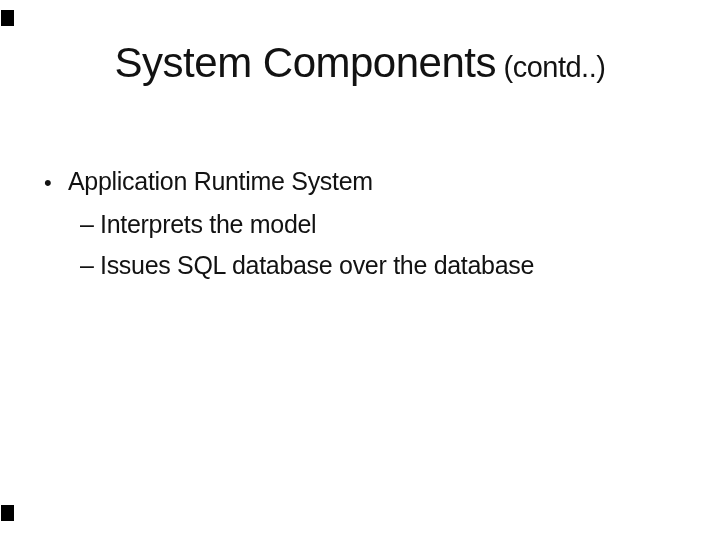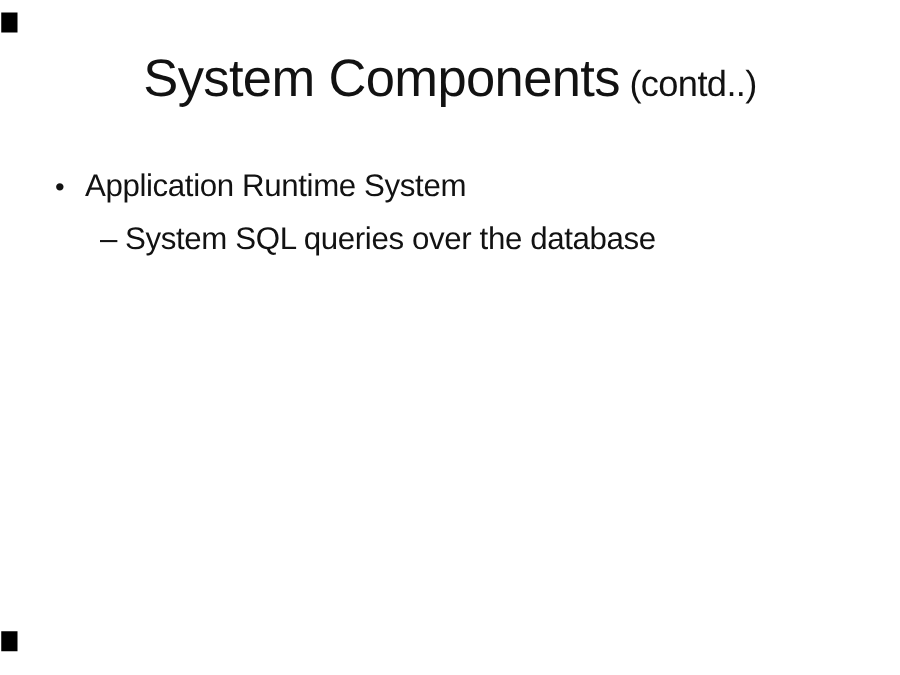--- a/index.html
+++ b/index.html
@@ -47,21 +47,21 @@
     top: 129px;
     right: 0;
   }
   .bullet-line {
     font-size: 25px;
     line-height: 41.5px;
     white-space: nowrap;
     color: #121212;
     letter-spacing: -0.3px;
   }
-  .bullet-line.level-1 { padding-left: 44px; }
+  .bullet-line.level-1 { padding-left: 44px; margin-top: 32px; }
   .bullet-line.level-2 { padding-left: 80px; }
   .bullet-line .marker {
     display: inline-block;
   }
   .bullet-line.level-1 .marker { width: 24px; font-size: 22px; }
   .bullet-line.level-2 .marker { width: 20px; }
 </style>
 </head>
 <body>
 
@@ -70,16 +70,17 @@
   <div class="corner-mark top"></div>
   <div class="corner-mark bottom"></div>
 
   <div class="title">
     <span class="title-main">System Components</span><span class="title-suffix"> (contd..)</span>
   </div>
 
   <div class="bullet-list" id="bullet-list">
 
   <div class="bullet-line level-1"><span class="marker">•</span><span class="text">Application Runtime System</span></div>
-      <div class="bullet-line level-2"><span class="marker">–</span><span class="text">System SQL queries over the database</span></div>
+      <div class="bullet-line level-2"><span class="marker">–</span><span class="text">Interprets the model</span></div>
+      <div class="bullet-line level-2"><span class="marker">–</span><span class="text">Issues SQL database over the database</span></div>
     </div>
 
 </div>
 
 </body></html>

